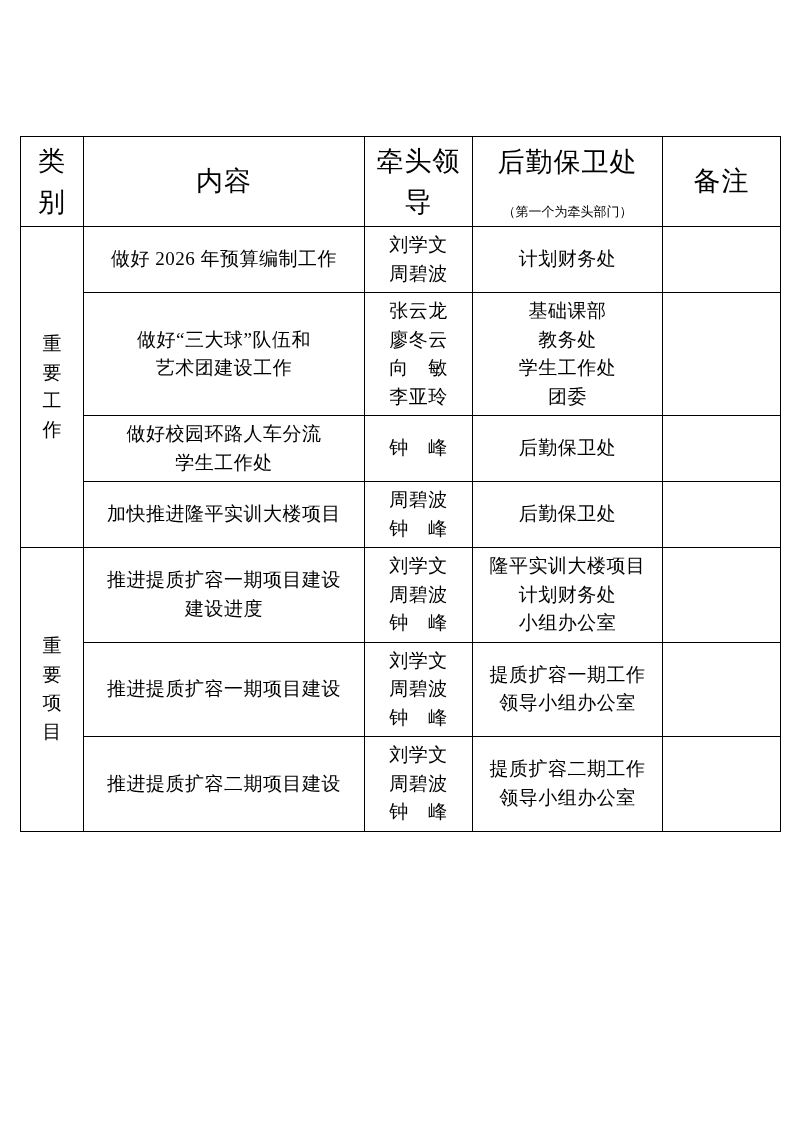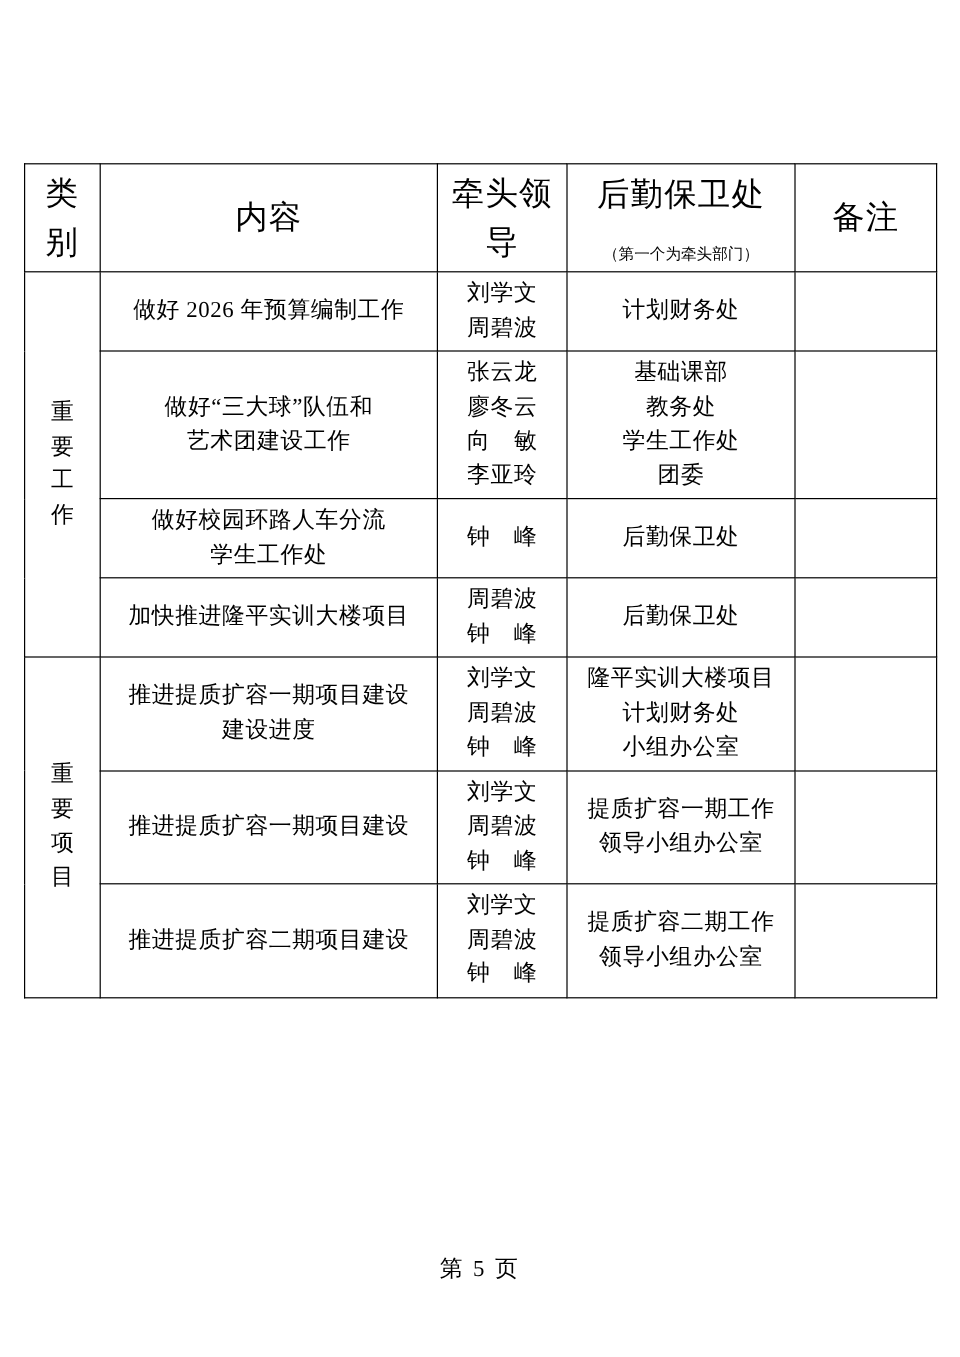--- a/index.html
+++ b/index.html
@@ -258,15 +258,14 @@
             <div>提质扩容二期工作</div>
             <div>领导小组办公室</div>
           </td>
           <td class="remark-cell"></td>
         </tr>
 
       </tbody>
     </table>
   </div>
 
-  <div class="footer">第 5 页</div>
 
 </div>
 
 </body></html>

